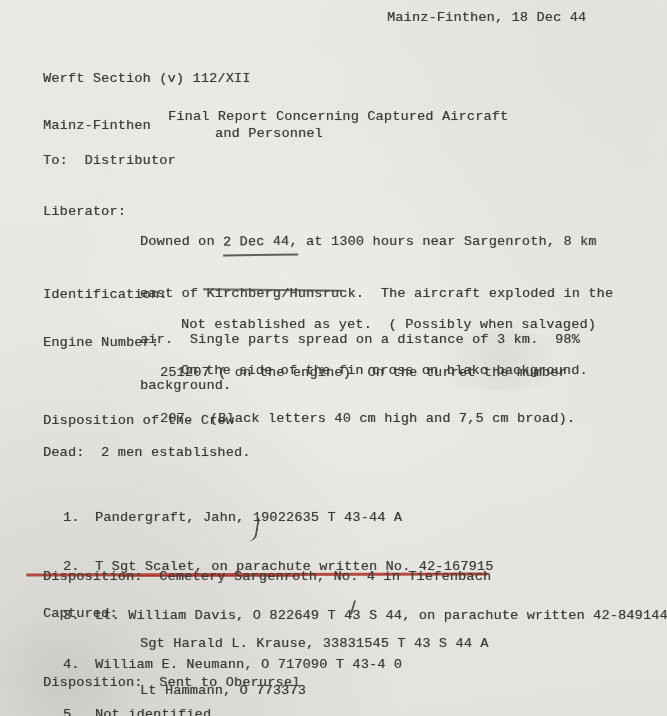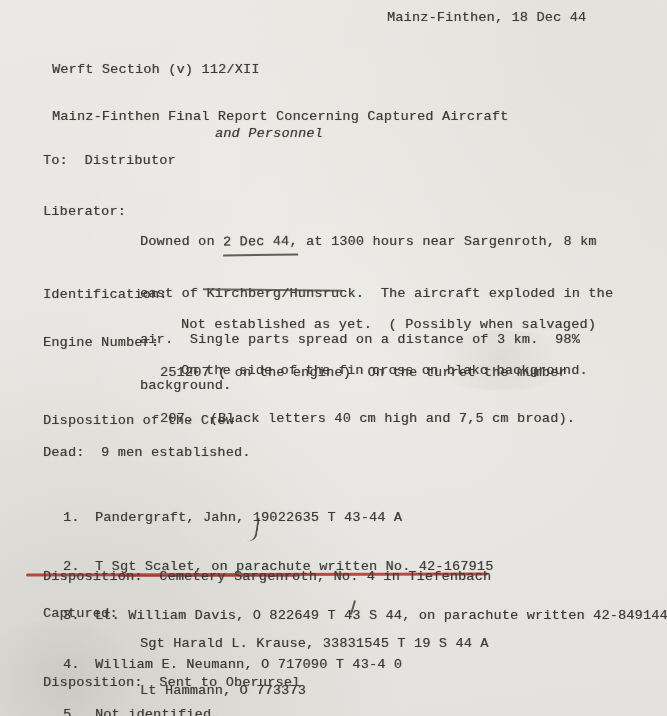--- a/index.html
+++ b/index.html
@@ -60,27 +60,27 @@
 </head>
 <body>
 
 <div class="sheet">
 
   <div class="smudge" style="left:420px;top:330px;width:160px;height:60px;"></div>
   <div class="smudge" style="left:-30px;top:620px;width:180px;height:120px;"></div>
 
   <div class="abs" style="left:387px;top:10px;">Mainz-Finthen, 18 Dec 44</div>
 
-  <div class="abs lines" style="left:43px;top:31px;margin-left:9px;">
+  <div class="abs lines" style="left:43px;top:40px;">
     <div style="line-height:17px;">Werft Sectioh (v) 112/XII</div>
     <div style="line-height:17px;">Mainz-Finthen</div>
   </div>
 
   <div class="abs" style="left:168px;top:109px;">Final Report Concerning Captured Aircraft</div>
-  <div class="abs" style="left:215px;top:126px;font-style:italic;">and Personnel</div>
+  <div class="abs" style="left:215px;top:126px;">and Personnel</div>
 
   <div class="abs" style="left:43px;top:153px;">To:  Distributor</div>
 
   <div class="abs" style="left:43px;top:204px;">Liberator:</div>
   <div class="abs lines" style="left:140px;top:204px;">
     <div><span>Downed on </span><span class="u-pencil">2 Dec 44,</span><span> at 1300 hours near Sargenroth, 8 km</span></div>
     <div><span>east of </span><span class="over-pencil">Kirchberg/Hunsruck.</span><span>  The aircraft exploded in the</span></div>
     <div>air.  Single parts spread on a distance of 3 km.  98%</div>
     <div>background.</div>
   </div>
@@ -91,37 +91,37 @@
     <div>On the side of the fin cross on blakc background.</div>
   </div>
 
   <div class="abs" style="left:43px;top:335px;">Engine Number:</div>
   <div class="abs lines" style="left:160px;top:335px;">
     <div>251207 ( on the engine)  On the turret the mumber</div>
     <div>207.  (Black letters 40 cm high and 7,5 cm broad).</div>
   </div>
 
   <div class="abs" style="left:43px;top:413px;">Disposition of the Crew</div>
-  <div class="abs" style="left:43px;top:445px;">Dead:  9 men established.</div>
+  <div class="abs" style="left:43px;top:445px;">Dead:  2 men established.</div>
 
   <div class="abs list" style="left:63px;top:477px;">
     <div class="row"><span class="num">1.</span><span>Pandergraft, Jahn, 19022635 T 43-44 A</span></div>
     <div class="row"><span class="num">2.</span><span>T Sgt Scalet, on parachute written No. 42-167915</span><div class="red-line"></div><div class="red-line-2"></div></div>
     <div class="row"><span class="num">3.</span><span>Lt. William Davis, O 822649 T 43 S 44, on parachute written 42-849144</span></div>
     <div class="row"><span class="num">4.</span><span>William E. Neumann, O 717090 T 43-4 0</span></div>
     <div class="row"><span class="num">5.</span><span>Not identified.</span></div>
   </div>
 
   <div class="pen-mark-neumann"></div>
 
   <div class="abs" style="left:43px;top:569px;">Disposition:  Cemetery Sargenroth, No. 4 in Tiefenbach</div>
 
   <div class="abs" style="left:43px;top:606px;">Captured:</div>
   <div class="abs lines" style="left:140px;top:606px;">
-    <div style="line-height:16.5px;">Sgt Harald L. Krause, 33831545 T 19 S 44 A</div>
+    <div style="line-height:16.5px;">Sgt Harald L. Krause, 33831545 T 43 S 44 A</div>
     <div style="line-height:16.5px;font-family:Liberation Mono, monospace;">Lt Hammann, O 773373</div>
     
   </div>
 
   <div class="pen-mark-krause"></div>
 
   <div class="abs" style="left:43px;top:675px;">Disposition:  Sent to Oberursel</div>
 
 </div>
 

